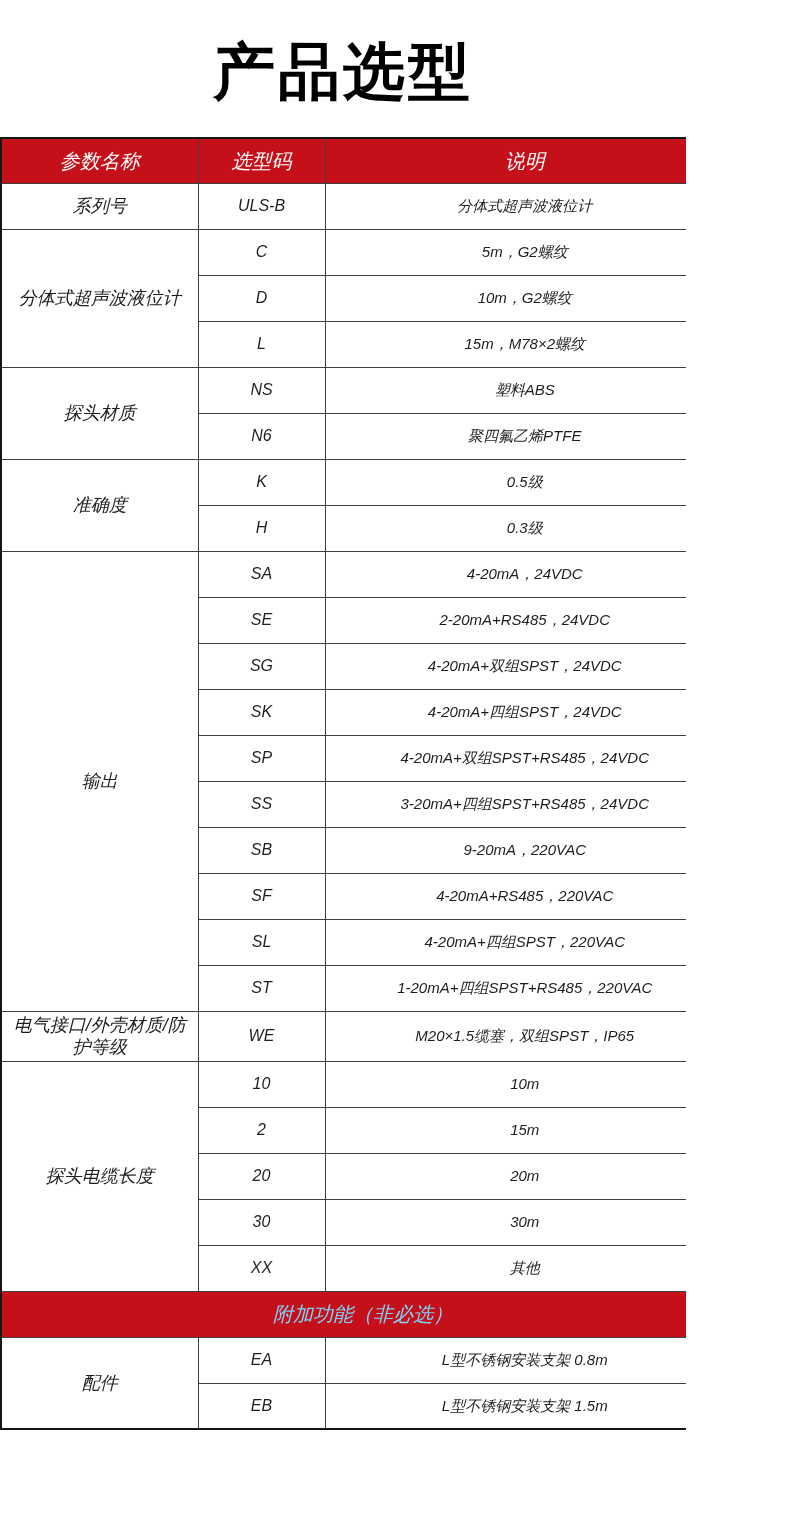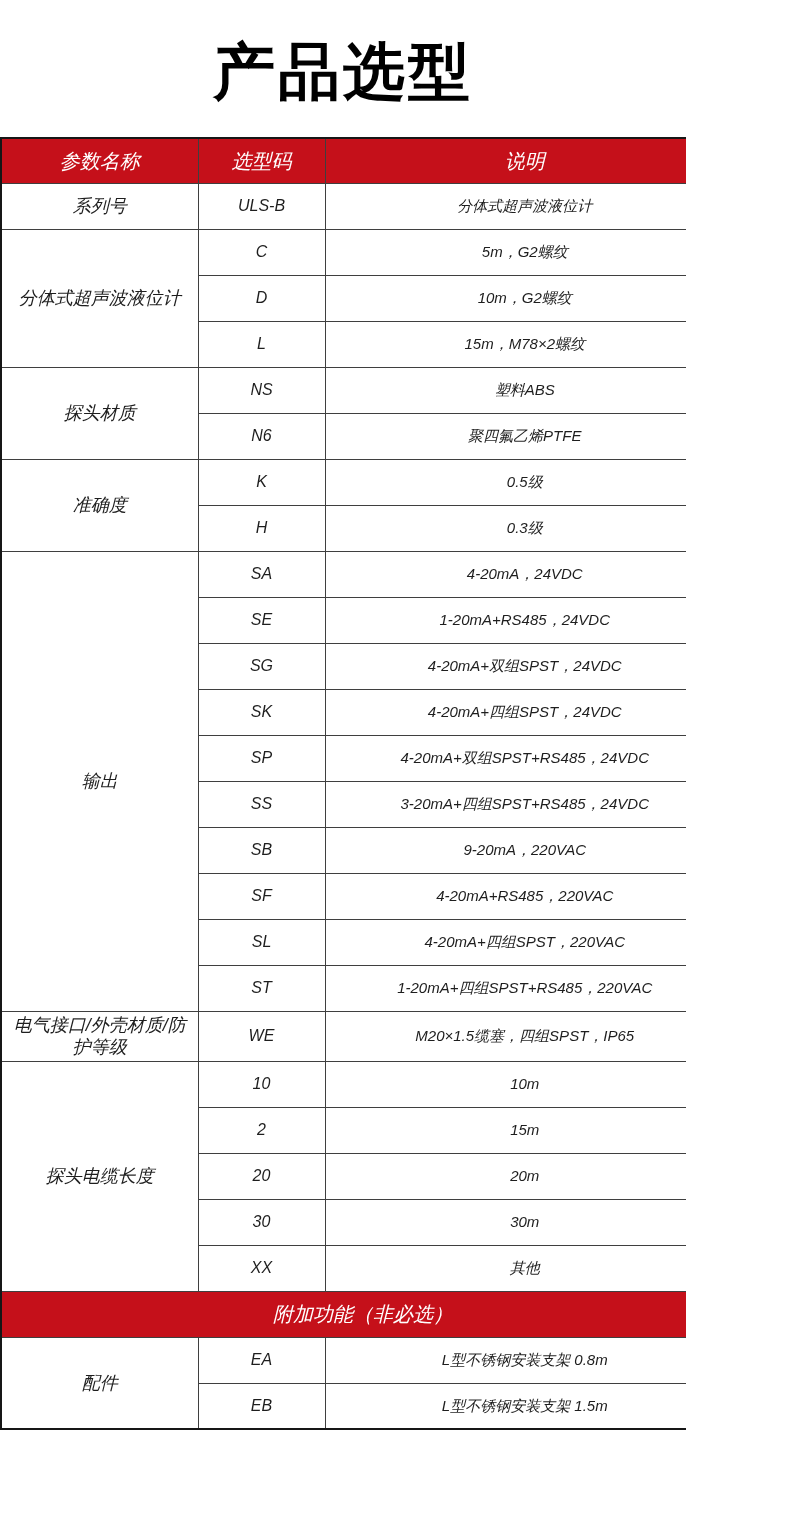--- a/index.html
+++ b/index.html
@@ -46,21 +46,21 @@
   }
   .sel-table thead th{
     background:var(--accent);
     color:#ffffff;
     font-weight:400;
     font-size:20px;
     height:45px;
   }
   .sel-table td.banner{
     background:var(--accent);
-    color:#ffffff;
+    color:#7dd3fc;
     font-size:20px;
     height:46px;
   }
   .sel-table td.param{font-size:18px;}
   .sel-table td.code{font-size:16px;}
   .sel-table td.desc{font-size:15px;}
 </style>
 </head>
 <body>
 
@@ -123,21 +123,21 @@
         <td class="desc">0.3级</td>
       </tr>
 
       <tr>
         <td class="param" rowspan="10">输出</td>
         <td class="code">SA</td>
         <td class="desc">4-20mA，24VDC</td>
       </tr>
       <tr>
         <td class="code">SE</td>
-        <td class="desc">1-20mA+RS485，24VDC</td>
+        <td class="desc">2-20mA+RS485，24VDC</td>
       </tr>
       <tr>
         <td class="code">SG</td>
         <td class="desc">4-20mA+双组SPST，24VDC</td>
       </tr>
       <tr>
         <td class="code">SK</td>
         <td class="desc">4-20mA+四组SPST，24VDC</td>
       </tr>
       <tr>
@@ -161,21 +161,21 @@
         <td class="desc">4-20mA+四组SPST，220VAC</td>
       </tr>
       <tr>
         <td class="code">ST</td>
         <td class="desc">1-20mA+四组SPST+RS485，220VAC</td>
       </tr>
 
       <tr>
         <td class="param">电气接口/外壳材质/防护等级</td>
         <td class="code">WE</td>
-        <td class="desc">M20×1.5缆塞，四组SPST，IP65</td>
+        <td class="desc">M20×1.5缆塞，双组SPST，IP65</td>
       </tr>
 
       <tr>
         <td class="param" rowspan="5">探头电缆长度</td>
         <td class="code">10</td>
         <td class="desc">10m</td>
       </tr>
       <tr>
         <td class="code">2</td>
         <td class="desc">15m</td>

